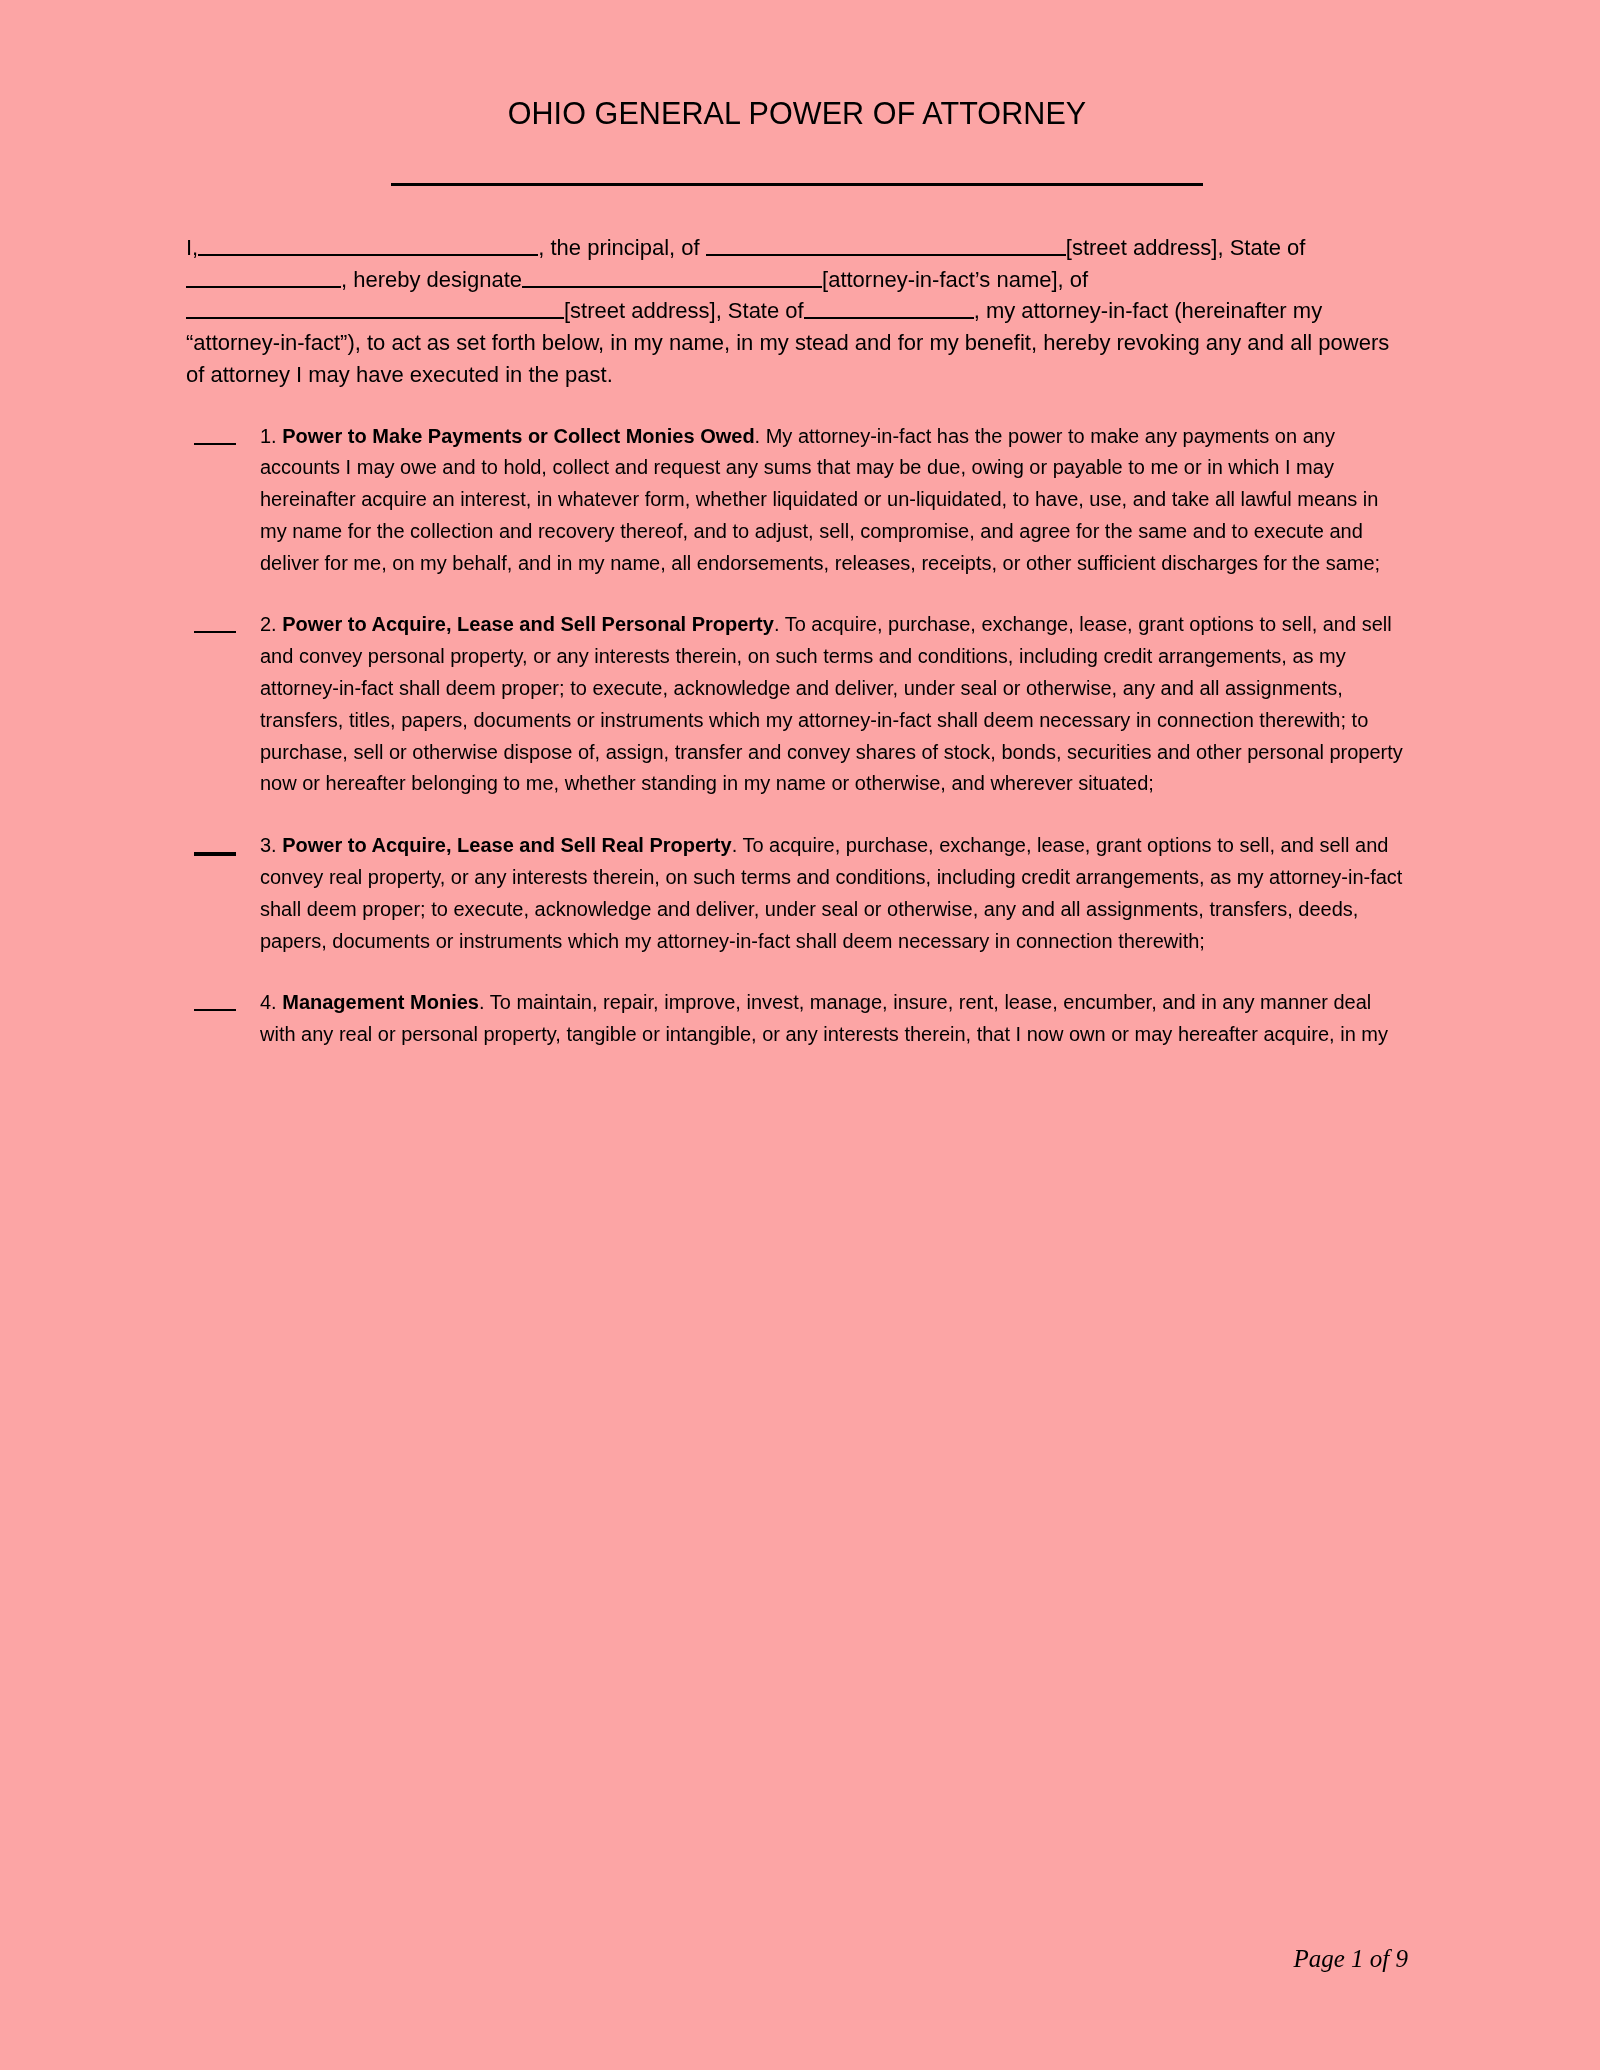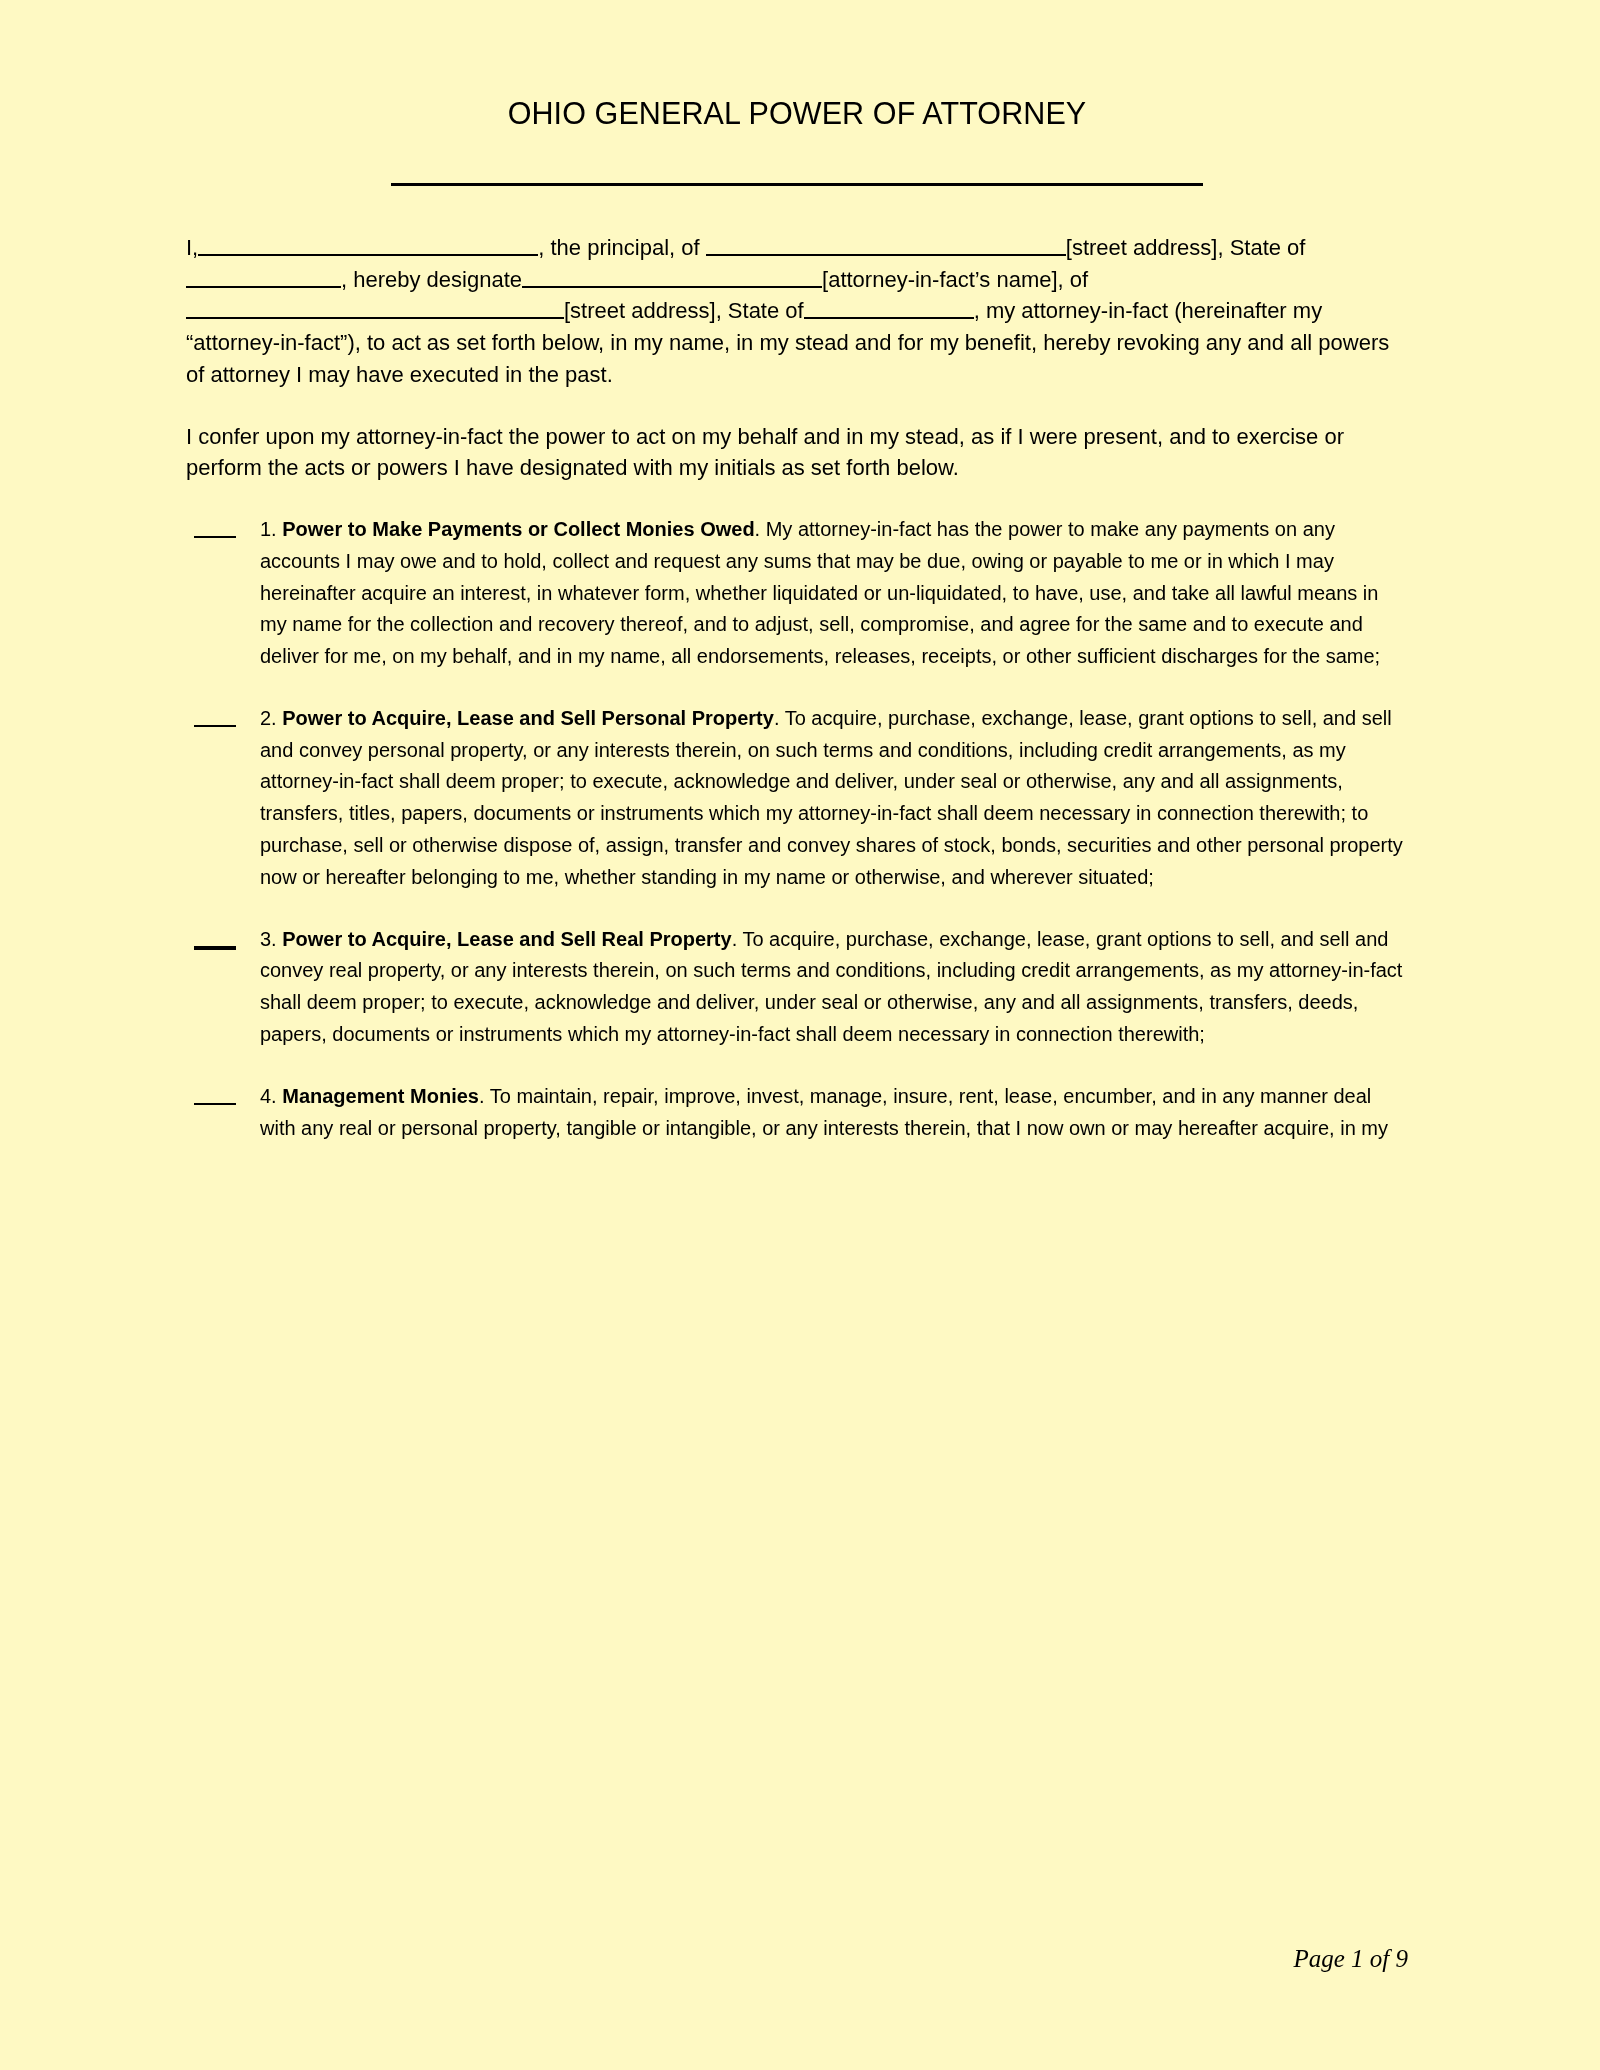--- a/index.html
+++ b/index.html
@@ -4,21 +4,21 @@
 <style>
   html, body {
     margin: 0;
     padding: 0;
     background: #ffffff;
   }
   .page {
     position: relative;
     width: 1600px;
     height: 2070px;
-    background: #fef9c3;
+    background: #fca5a5;
     font-family: "Liberation Sans", sans-serif;
     color: #000000;
     box-sizing: border-box;
     overflow: hidden;
   }
   .content {
     position: absolute;
     left: 186px;
     top: 0;
     width: 1222px;
@@ -116,21 +116,20 @@
     <div class="title-block">
       <div class="doc-title">OHIO GENERAL POWER OF ATTORNEY</div>
       <div class="name-rule"></div>
     </div>
 
     <div class="body-wrap">
       <p class="para"><span>I,</span><span class="blank b-name"></span><span>, the principal, of </span><span class="blank b-addr1"></span><span>[street address], State of</span><span class="blank b-state1"></span><span>, hereby designate</span><span class="blank b-aifname"></span><span>[attorney-in-fact’s name], of</span><span class="blank b-aifaddr"></span><span>[street address], State of</span><span class="blank b-state2"></span><span>, my attorney-in-fact (hereinafter my “attorney-in-fact”), to act as set forth below, in my name, in my stead and for my benefit, hereby revoking any and all powers of attorney I may have executed in the past.</span></p>
     </div>
 
 
-    <p class="para gap-para">I confer upon my attorney-in-fact the power to act on my behalf and in my stead, as if I were present, and to exercise or perform the acts or powers I have designated with my initials as set forth below.</p>
 
     <div class="item">
       <span class="initial-line"></span><span class="num">1.</span> <strong>Power to Make Payments or Collect Monies Owed</strong><span>. My attorney-in-fact has the power to make any payments on any accounts I may owe and to hold, collect and request any sums that may be due, owing or payable to me or in which I may hereinafter acquire an interest, in whatever form, whether liquidated or un-liquidated, to have, use, and take all lawful means in my name for the collection and recovery thereof, and to adjust, sell, compromise, and agree for the same and to execute and deliver for me, on my behalf, and in my name, all endorsements, releases, receipts, or other sufficient discharges for the same;</span>
     </div>
 
     <div class="item">
       <span class="initial-line"></span><span class="num">2.</span> <strong>Power to Acquire, Lease and Sell Personal Property</strong><span>. To acquire, purchase, exchange, lease, grant options to sell, and sell and convey personal property, or any interests therein, on such terms and conditions, including credit arrangements, as my attorney-in-fact shall deem proper; to execute, acknowledge and deliver, under seal or otherwise, any and all assignments, transfers, titles, papers, documents or instruments which my attorney-in-fact shall deem necessary in connection therewith; to purchase, sell or otherwise dispose of, assign, transfer and convey shares of stock, bonds, securities and other personal property now or hereafter belonging to me, whether standing in my name or otherwise, and wherever situated;</span>
     </div>
 
     <div class="item bold-line">

